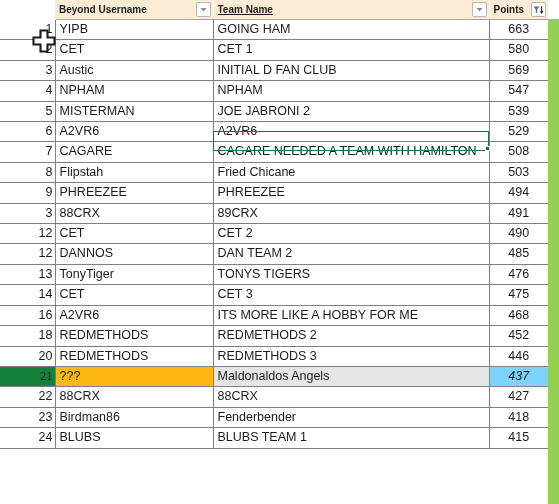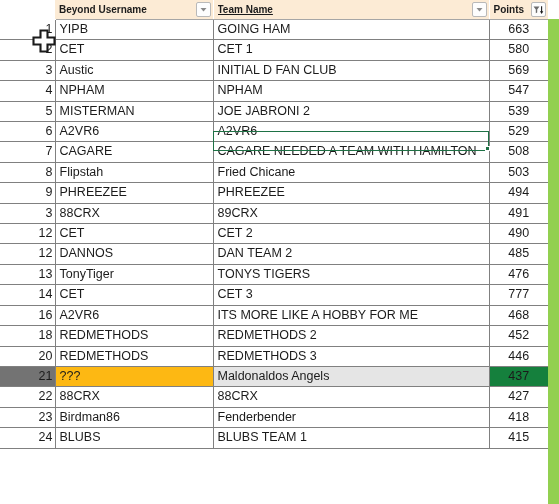--- a/index.html
+++ b/index.html
@@ -131,21 +131,21 @@
     padding-right: 2px;
     color: #1b1b1b;
     background: #ffffff;
   }
   tbody td.points {
     text-align: center;
     border-right: none;
     padding-right: 4px;
   }
   tbody tr.hl td { background: #fdb813; }
-  tbody tr.hl td.rownum { background: #737373; }
+  tbody tr.hl td.rownum { background: #15803d; font-family: Liberation Serif, serif; }
 
   
   .sel-outline {
     position: absolute;
     left: 213px;
     top: 130.5px;
     width: 276px;
     height: 20px;
     border: 1px solid #1e7145;
     box-sizing: border-box;
@@ -300,21 +300,21 @@
         <tr>
           <td class="rownum">13</td>
           <td class="username">TonyTiger</td>
           <td class="team">TONYS TIGERS</td>
           <td class="points">476</td>
         </tr>
         <tr>
           <td class="rownum">14</td>
           <td class="username">CET</td>
           <td class="team">CET 3</td>
-          <td class="points">777</td>
+          <td class="points">475</td>
         </tr>
         <tr>
           <td class="rownum">16</td>
           <td class="username">A2VR6</td>
           <td class="team">ITS MORE LIKE A HOBBY FOR ME</td>
           <td class="points">468</td>
         </tr>
         <tr>
           <td class="rownum">18</td>
           <td class="username">REDMETHODS</td>
@@ -324,21 +324,21 @@
         <tr>
           <td class="rownum">20</td>
           <td class="username">REDMETHODS</td>
           <td class="team">REDMETHODS 3</td>
           <td class="points">446</td>
         </tr>
         <tr class="hl">
           <td class="rownum">21</td>
           <td class="username" style="background: rgb(253, 184, 19);">???</td>
           <td class="team" style="background: #e5e5e5;">Maldonaldos Angels</td>
-          <td class="points" style="background: #15803d;">437</td>
+          <td class="points" style="background: #7dd3fc; font-style: italic;">437</td>
         </tr>
         <tr>
           <td class="rownum">22</td>
           <td class="username">88CRX</td>
           <td class="team">88CRX</td>
           <td class="points">427</td>
         </tr>
         <tr>
           <td class="rownum">23</td>
           <td class="username">Birdman86</td>

